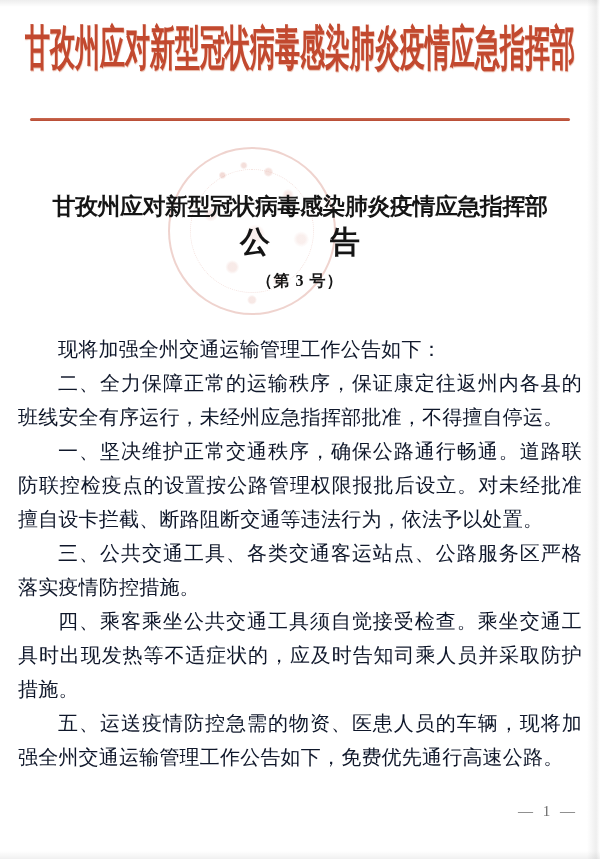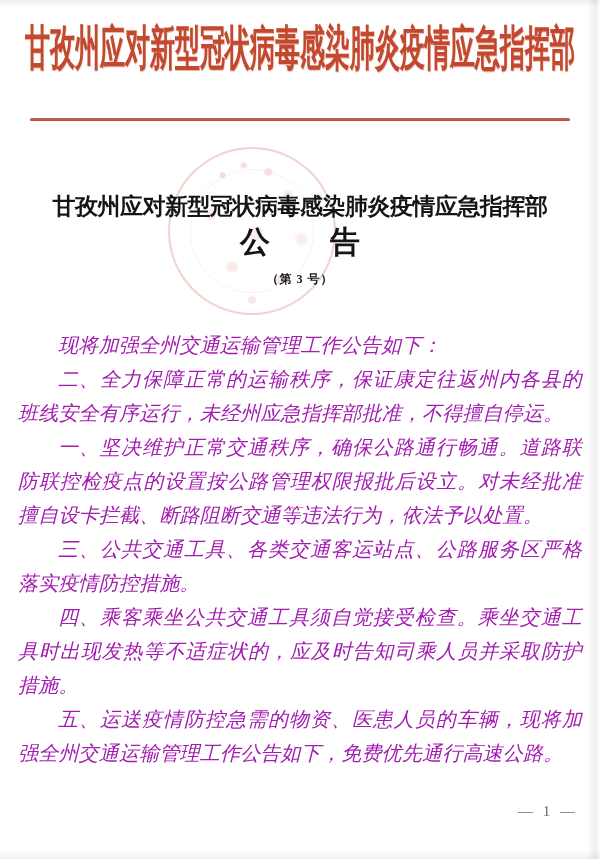--- a/index.html
+++ b/index.html
@@ -93,32 +93,31 @@
     font-weight:bold;
     letter-spacing:-0.5px;
     white-space:nowrap;
   }
   .title-type{
     font-size:30px;
     font-weight:bold;
   }
   .title-num{
     margin-top:8px;
-    font-size:12px;
+    font-size:16px;
     font-weight:bold;
     letter-spacing:1px;
   }
 
   
   .doc-body{
     position:relative;
     z-index:1;
     margin:40px 18px 0 18px;
-    color:#a21caf;
-    font-style:italic;
+    color:#0f172a;
   }
   .doc-body p{
     margin:0;
     font-size:20px;
     line-height:34px;
     text-indent:2em;
     text-align:justify;
     letter-spacing:0.2px;
   }
 

